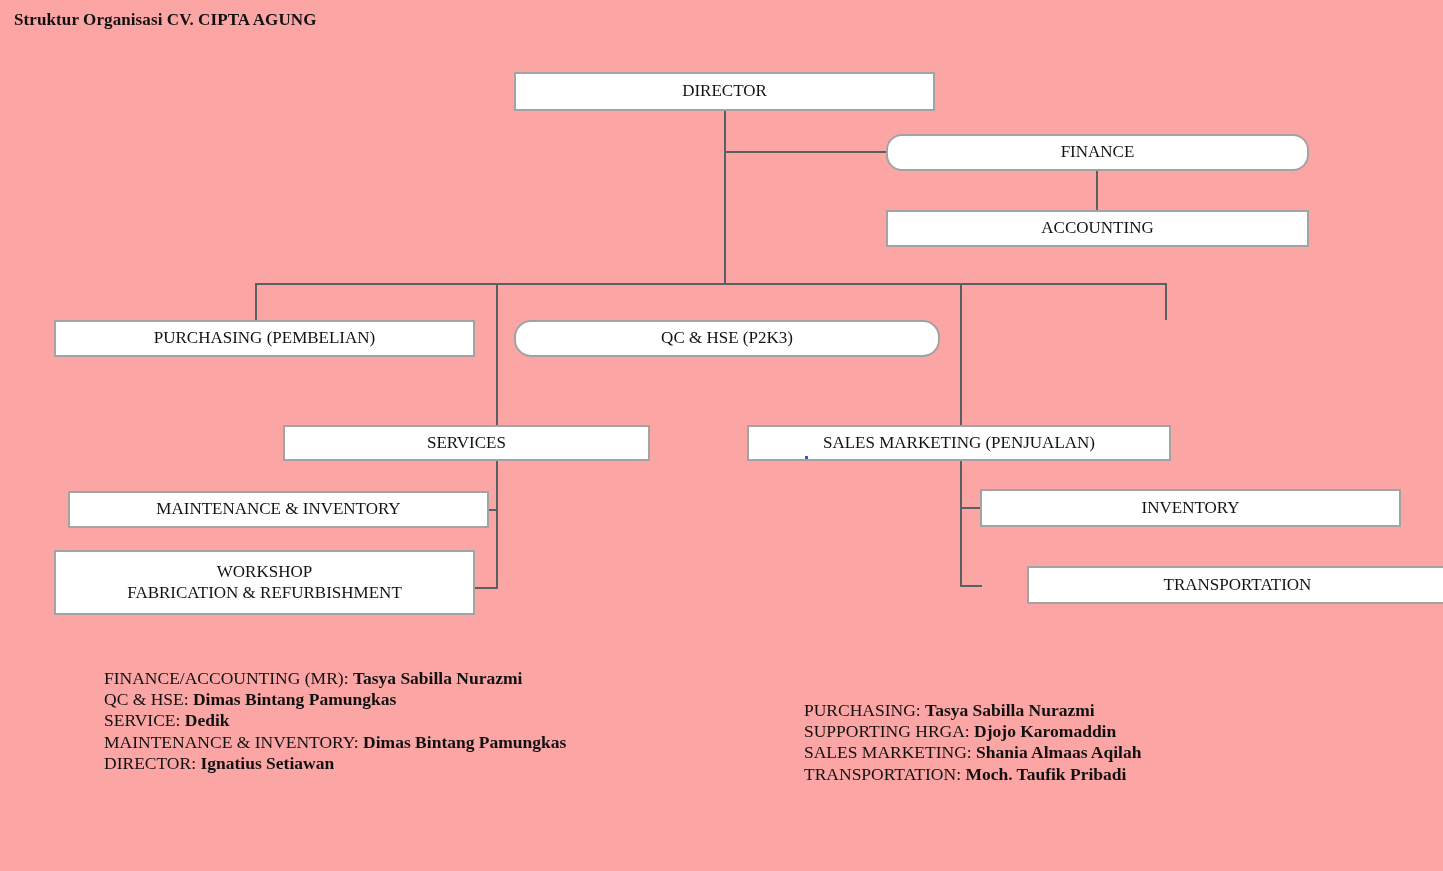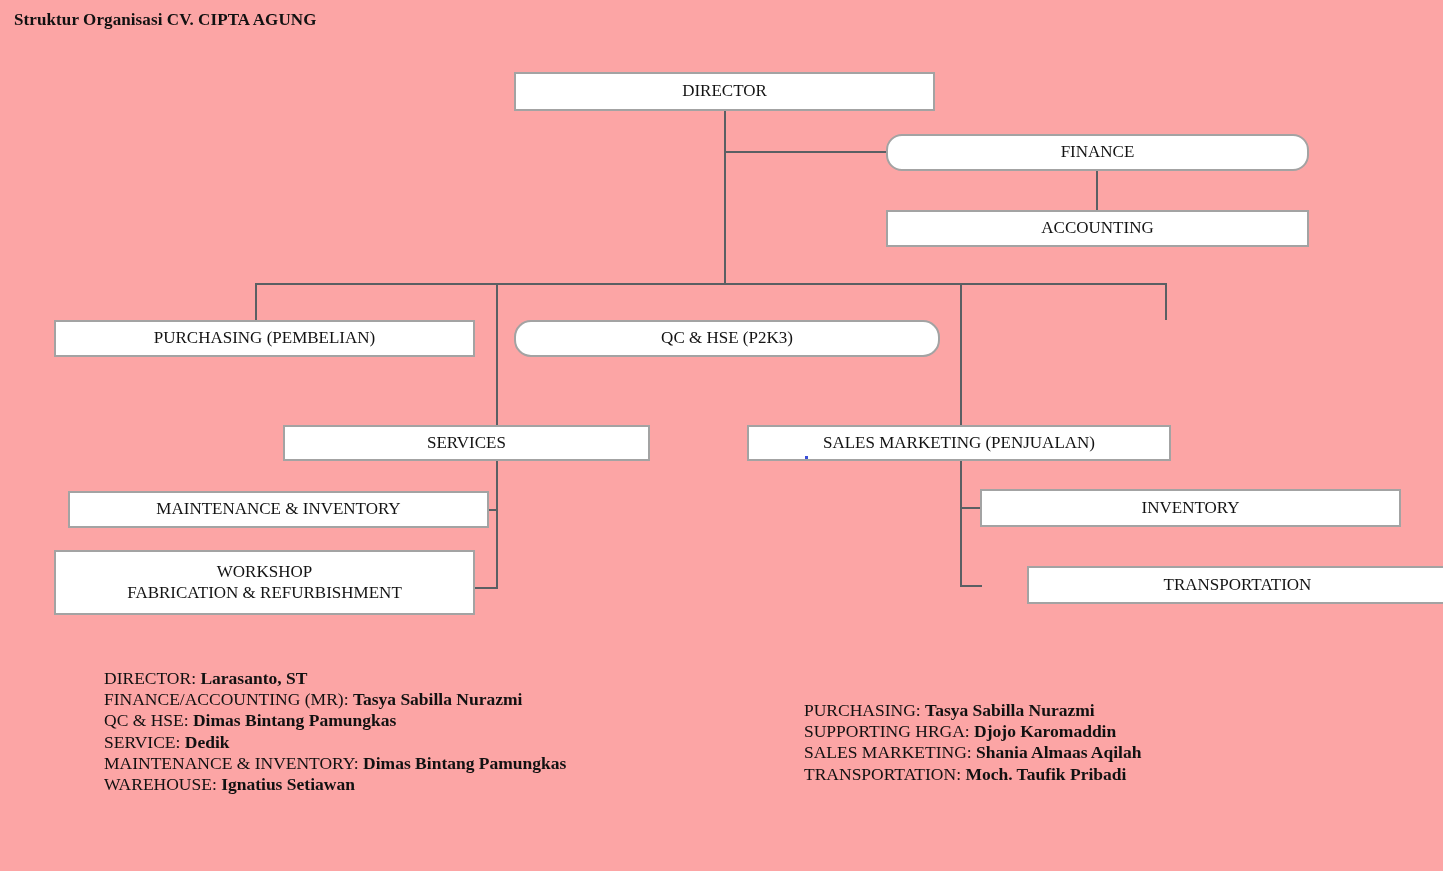--- a/index.html
+++ b/index.html
@@ -154,36 +154,33 @@
   <div class="node" style="left:980px; top:489px; width:421px; height:38px;">
     <span class="node-label">INVENTORY</span>
   </div>
 
   <div class="node" style="left:980px; top:566px; width:421px; height:38px;margin-left:47px;">
     <span class="node-label">TRANSPORTATION</span>
   </div>
 
   <div class="legend-col" id="legend-left">
     <span class="legend-line">
-      <span class="legend-role">DIRECTOR: </span><span class="legend-name">Larasanto, ST</span>
-    </span>
-    <span class="legend-line">
       <span class="legend-role">FINANCE/ACCOUNTING (MR): </span><span class="legend-name">Tasya Sabilla Nurazmi</span>
     </span>
     <span class="legend-line">
       <span class="legend-role">QC &amp; HSE: </span><span class="legend-name">Dimas Bintang Pamungkas</span>
     </span>
     <span class="legend-line">
       <span class="legend-role">SERVICE: </span><span class="legend-name">Dedik</span>
     </span>
     <span class="legend-line">
       <span class="legend-role">MAINTENANCE &amp; INVENTORY: </span><span class="legend-name">Dimas Bintang Pamungkas</span>
     </span>
     <span class="legend-line">
-      <span class="legend-role">WAREHOUSE: </span><span class="legend-name">Ignatius Setiawan</span>
+      <span class="legend-role">DIRECTOR: </span><span class="legend-name">Ignatius Setiawan</span>
     </span>
   </div>
 
   <div class="legend-col" id="legend-right">
     <span class="legend-line">
       <span class="legend-role">PURCHASING: </span><span class="legend-name">Tasya Sabilla Nurazmi</span>
     </span>
     <span class="legend-line">
       <span class="legend-role">SUPPORTING HRGA: </span><span class="legend-name">Djojo Karomaddin</span>
     </span>

